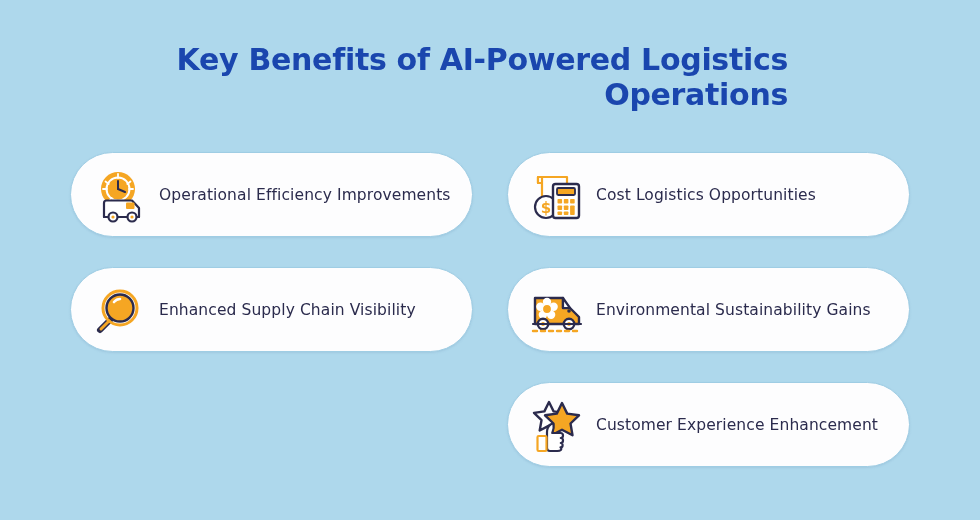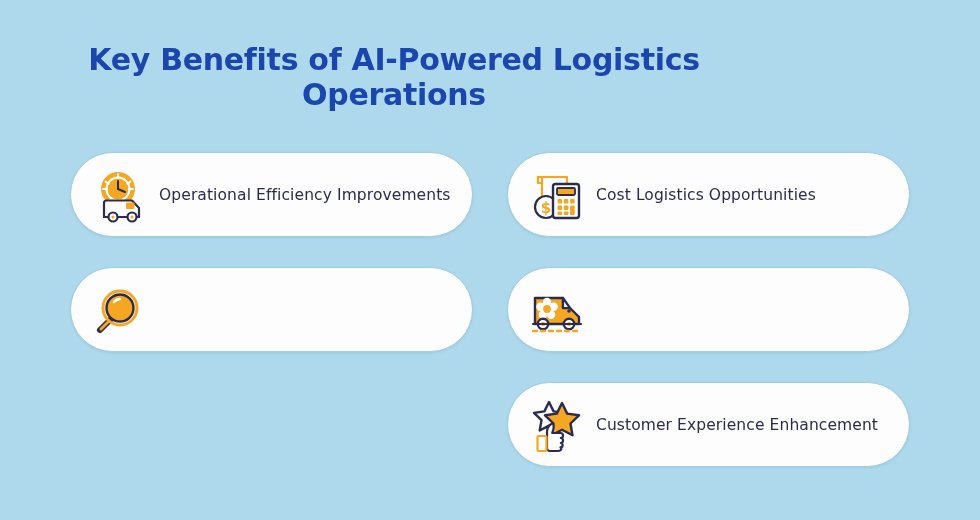--- a/index.html
+++ b/index.html
@@ -13,21 +13,21 @@
     font-family: "Liberation Sans", sans-serif;
     overflow: hidden;
     position: relative;
   }
 
   #page-title {
     position: absolute;
     top: 42px;
     left: 0;
     width: 788px;
-    text-align: center;
+    text-align: right;
     font-size: 30px;
     font-weight: bold;
     letter-spacing: -0.3px;
     color: #1a46ae;
     font-family: "DejaVu Sans", sans-serif;
   }
 
   .grid {
     position: absolute;
     top: 152px;
@@ -151,20 +151,21 @@
         <svg width="58" height="56" viewBox="0 0 58 56">
 
           <line x1="18" y1="38" x2="8" y2="48" stroke="#2b2b4d" stroke-width="6" stroke-linecap="round"></line>
           <line x1="17" y1="39" x2="9" y2="47" stroke="#f5a623" stroke-width="3" stroke-linecap="round"></line>
 
           <circle cx="28" cy="26" r="17" fill="none" stroke="#f5a623" stroke-width="3"></circle>
           <circle cx="28" cy="26" r="13.5" fill="#f5a623" stroke="#2b2b4d" stroke-width="2.4"></circle>
           <path d="M22 20 Q24.5 17 28 17" fill="none" stroke="#ffffff" stroke-width="2.6" stroke-linecap="round"></path>
         </svg>
       </div>
+      <div class="card-label">Enhanced Supply Chain Visibility</div>
     </div>
 
     <div class="card half">
       <div class="card-icon">
         <svg width="58" height="56" viewBox="0 0 58 56">
 
           <path d="M6 42 L6 16 L34 16 L34 26 L41 26 L50 35 L50 42 Z" fill="#f5a623" stroke="#2b2b4d" stroke-width="2.4" stroke-linejoin="round"></path>
           <path d="M34 16 L34 26 L41 26 Z" fill="#ffffff" stroke="#2b2b4d" stroke-width="2.2" stroke-linejoin="round"></path>
 
           <g transform="translate(18,27)">
@@ -179,20 +180,21 @@
 
           <circle cx="14" cy="42" r="5.2" fill="#ffffff" stroke="#2b2b4d" stroke-width="2.4"></circle>
           <circle cx="14" cy="42" r="2" fill="#f5a623"></circle>
           <circle cx="40" cy="42" r="5.2" fill="#ffffff" stroke="#2b2b4d" stroke-width="2.4"></circle>
           <circle cx="40" cy="42" r="2" fill="#f5a623"></circle>
           <line x1="4" y1="42" x2="52" y2="42" stroke="#2b2b4d" stroke-width="2.2" stroke-linecap="round"></line>
 
           <line x1="4" y1="49" x2="52" y2="49" stroke="#f5a623" stroke-width="2.4" stroke-linecap="round" stroke-dasharray="4 4"></line>
         </svg>
       </div>
+      <div class="card-label">Environmental Sustainability Gains</div>
     </div>
 
   </div>
 
   <div class="row centered">
 
     <div class="card wide">
       <div class="card-icon">
         <svg width="58" height="58" viewBox="0 0 58 58">
 

